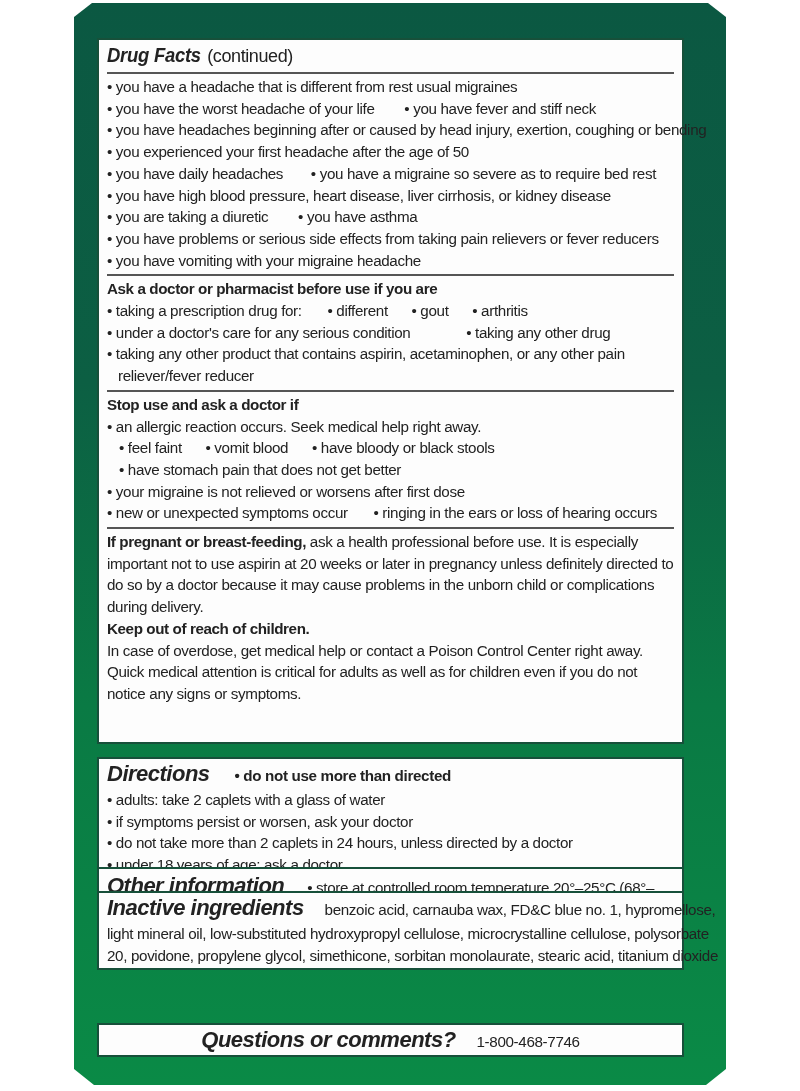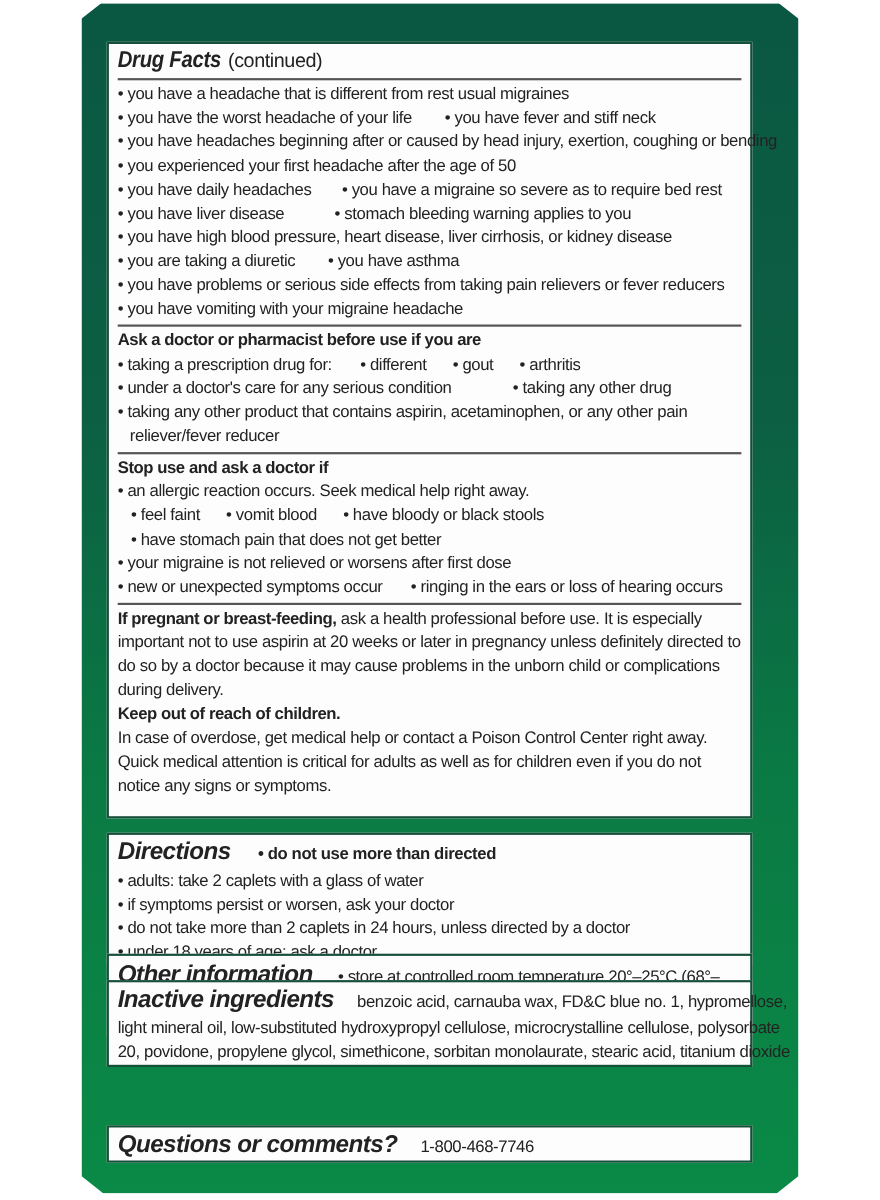--- a/index.html
+++ b/index.html
@@ -11,21 +11,21 @@
     clip-path:polygon(18px 0, calc(100% - 18px) 0, 100% 14px, 100% calc(100% - 16px), calc(100% - 20px) 100%, 20px 100%, 0 calc(100% - 16px), 0 14px);
   }
   .box {
     position:absolute; left:97px; width:587px; background:#fdfdfd;
     border:2px solid #17503a; box-sizing:border-box; padding:0 8px;
   }
   .box1 { top:38px; height:706px; }
   .box2 { top:745px; height:121px;margin-top:12px; }
   .box3 { top:867px; height:75px; }
   .box4 { top:891px; height:79px; }
-  .box5 { top:1023px; height:34px; }
+  .box5 { top:1023px; height:34px;text-align:center; }
 
   .title-row { font-size:20px; line-height:26px; padding-top:2px; }
   .title-row .big { font-style:italic; font-weight:bold; font-size:21px; letter-spacing:-0.3px; transform:scaleX(0.88); display:inline-block; transform-origin:left; }
   .title-row .cont { font-size:18px; margin-left:-12px; letter-spacing:-0.4px; }
   .rule { border-top:2px solid #555; margin:3px 0 2px 0; }
   .line { font-size:15.2px; line-height:21.7px; white-space:nowrap; letter-spacing:-0.35px; }
   .line .gap { display:inline-block; }
   .sub { padding-left:12px; }
   .indent { padding-left:11px; }
   .hd { font-weight:bold; font-size:15.2px; line-height:21.7px; letter-spacing:-0.4px; }
@@ -54,25 +54,20 @@
       <span class="bul">you have the worst headache of your life</span>
       <span class="gap" style="width:22px"></span>
       <span class="bul">you have fever and stiff neck</span>
     </div>
     <div class="line bul">you have headaches beginning after or caused by head injury, exertion, coughing or bending</div>
     <div class="line bul">you experienced your first headache after the age of 50</div>
     <div class="line">
       <span class="bul">you have daily headaches</span>
       <span class="gap" style="width:20px"></span>
       <span class="bul">you have a migraine so severe as to require bed rest</span>
-    </div>
-    <div class="line">
-      <span class="bul">you have liver disease</span>
-      <span class="gap" style="width:38px"></span>
-      <span class="bul">stomach bleeding warning applies to you</span>
     </div>
     <div class="line bul">you have high blood pressure, heart disease, liver cirrhosis, or kidney disease</div>
     <div class="line">
       <span class="bul">you are taking a diuretic</span>
       <span class="gap" style="width:22px"></span>
       <span class="bul">you have asthma</span>
     </div>
     <div class="line bul">you have problems or serious side effects from taking pain relievers or fever reducers</div>
     <div class="line bul">you have vomiting with your migraine headache</div>
   </div>

